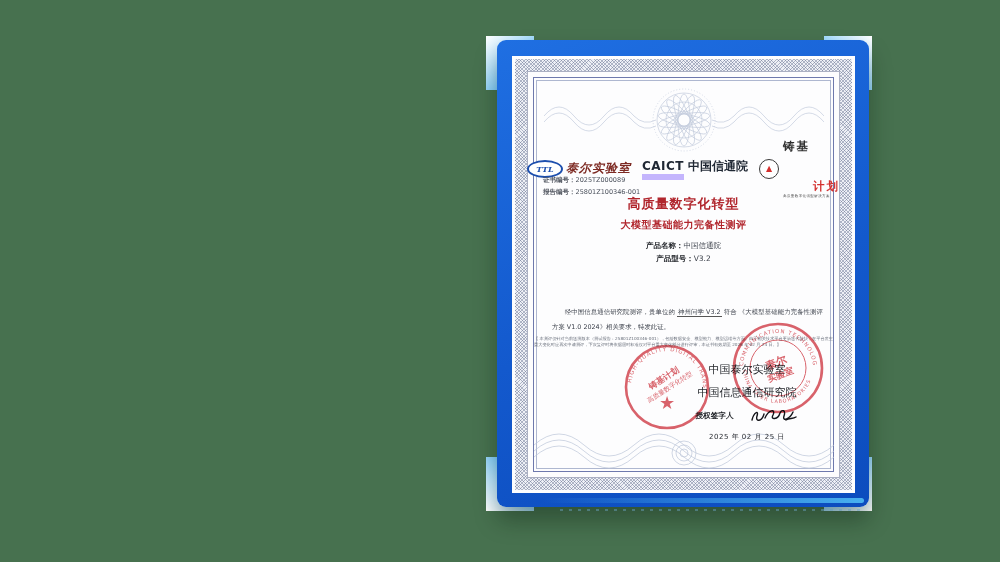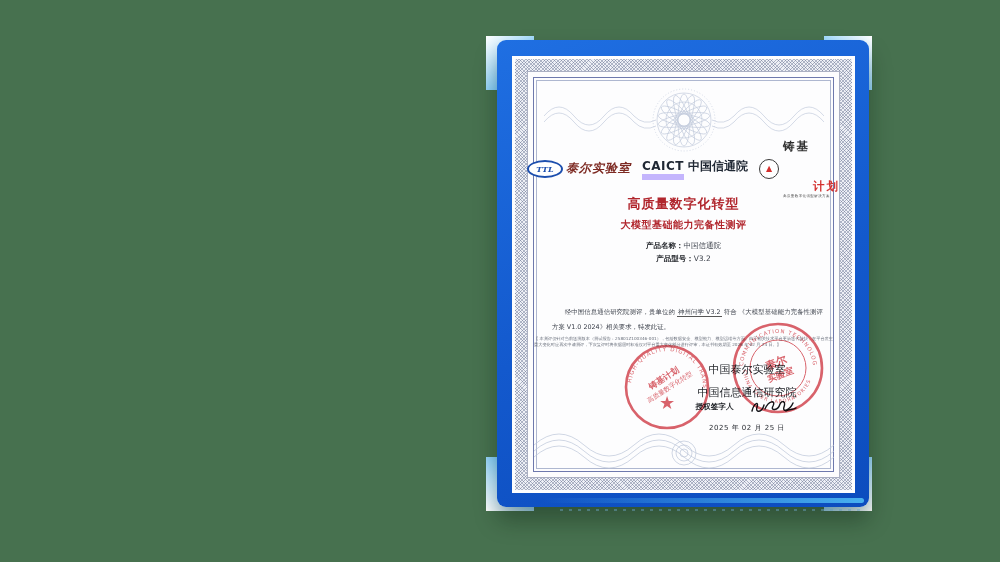--- a/index.html
+++ b/index.html
@@ -67,21 +67,21 @@
   
   .para{position:absolute;top:249px;left:40px;right:32px;font-size:6.4px;line-height:15px;
         color:#3a3f49;text-align:justify;text-indent:2em;}
   .para .prod{border-bottom:.8px solid #555;padding:0 1px;}
   .footnote{position:absolute;top:280px;left:22px;right:22px;font-size:4.2px;line-height:6.2px;
         color:#6a707c;text-align:justify;}
   
   .signoff{position:absolute;left:170px;top:304px;width:130px;text-align:center;}
   .signoff .org{font-size:11px;font-weight:400;color:#23262b;line-height:1;}
   .signoff .org1{margin-top:4px;} .signoff .org2{margin-top:11.5px;}
-  .signer-row{display:flex;align-items:center;justify-content:center;gap:17px;}
+  .signer-row{display:flex;align-items:center;justify-content:center;gap:17px;margin-top:9px;}
   .signer-label{font-size:7.6px;font-weight:800;color:#23262b;}
   .sig-svg{display:block;}
   .date{font-size:7px;color:#2a2d33;margin-top:7px;letter-spacing:.5px;}
   
   .stamp{position:absolute;mix-blend-mode:multiply;opacity:.82;}
   .stamp-left{left:111px;top:287px;}
   .stamp-right{left:219px;top:265px;}
 </style>
 </head>
 <body>
@@ -158,20 +158,24 @@
         <span class="zhuji-col">
           <span class="zhuji-words">
             <span class="zhuji-dark">铸基</span>
             <span class="zhuji-red">计划</span>
           </span>
           <span class="zhuji-tag">高质量数字化转型解决方案</span>
         </span>
       </div>
     </div>
 
+    <div class="meta">
+      <div><b>证书编号：</b><span>2025TZ000089</span></div>
+      <div><b>报告编号：</b><span>25801Z100346-001</span></div>
+    </div>
 
     <div class="title">
       <div class="l1">高质量数字化转型</div>
       <div class="l2">大模型基础能力完备性测评</div>
     </div>
 
     <div class="fields">
       <div class="frow"><b>产品名称：</b><span>中国信通院</span></div>
       <div class="frow"><b>产品型号：</b><span>V3.2</span></div>
     </div>

